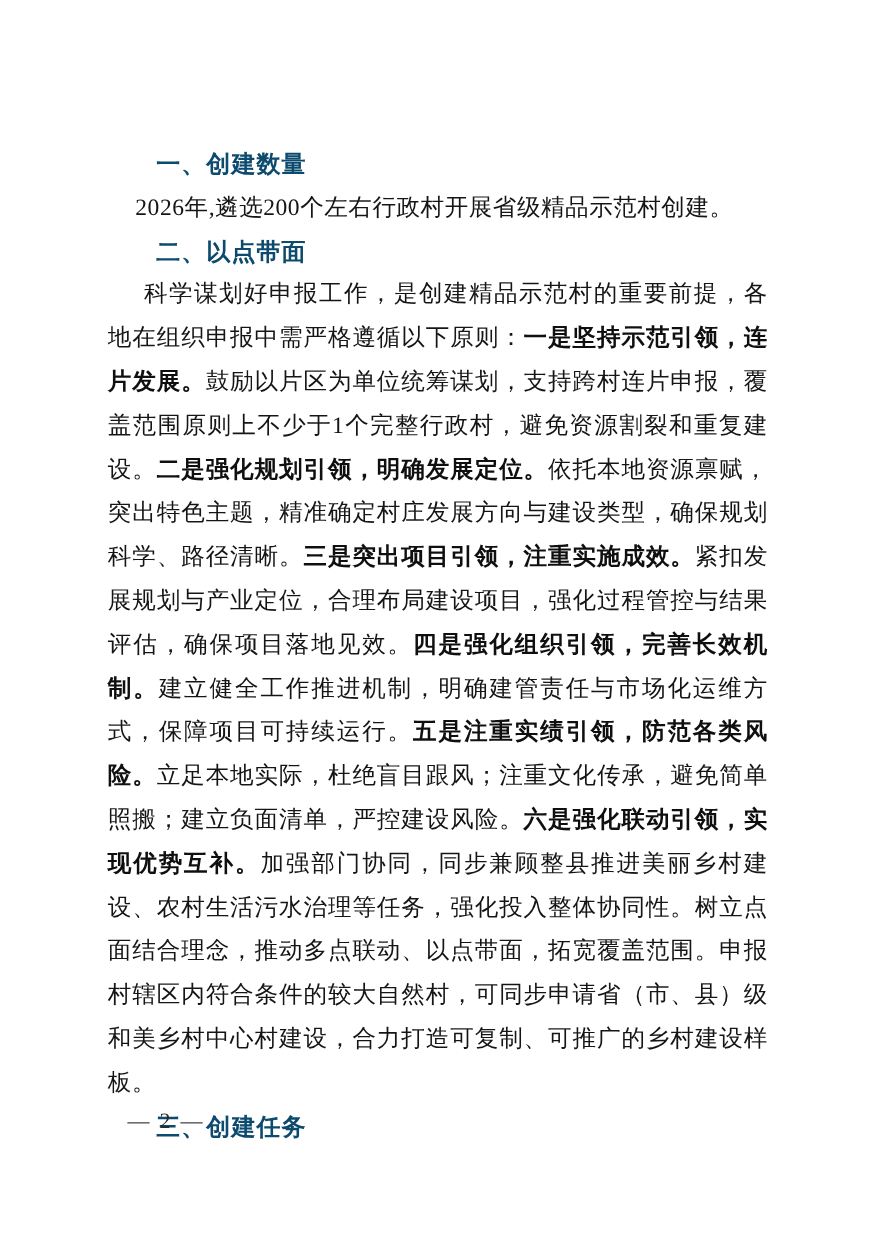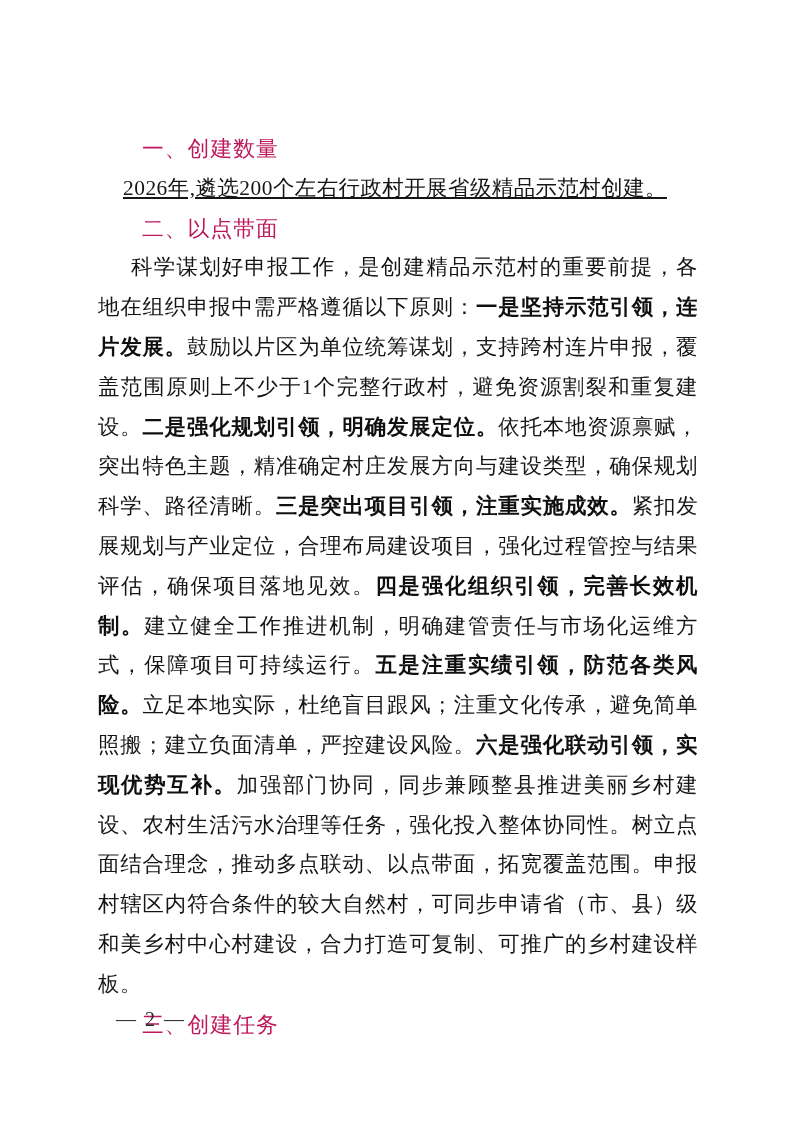--- a/index.html
+++ b/index.html
@@ -23,35 +23,34 @@
   .content {
     position: absolute;
     left: 98px;
     top: 129px;
     width: 600px;
     font-size: 21.4px;
     line-height: 39.8px;
   }
   .heading {
     font-family: "Liberation Sans", "DejaVu Sans", sans-serif;
-    font-weight: 400;
+    font-weight: 700;
     font-size: 21.8px;
     text-indent: 44px;
     letter-spacing: 1px;
-    color: #be185d;
+    color: #0c4a6e;
   }
   .para {
     text-align: justify;
     text-justify: inter-ideograph;
     text-indent: 33px;
     letter-spacing: 0.5px;
   }
   .para.num-indent {
     text-indent: 25px;
-    text-decoration: underline;
   }
   .run-bold {
     font-family: "Liberation Sans", "DejaVu Sans", sans-serif;
     font-weight: 700;
     letter-spacing: 0.5px;
     color: #0f0f0f;
   }
   .footer {
     position: absolute;
     left: 116px;

